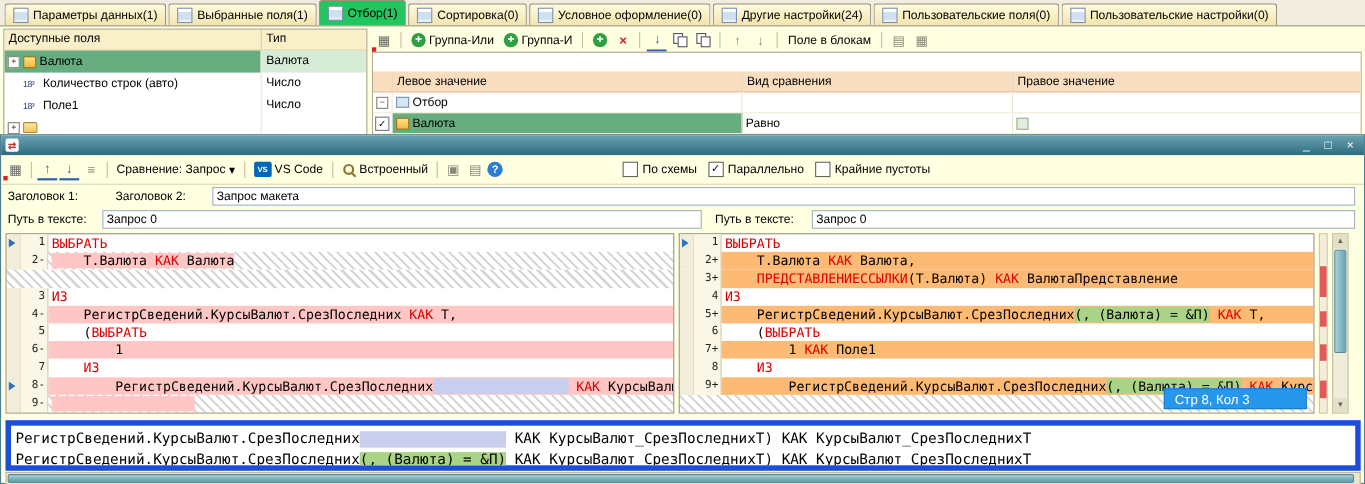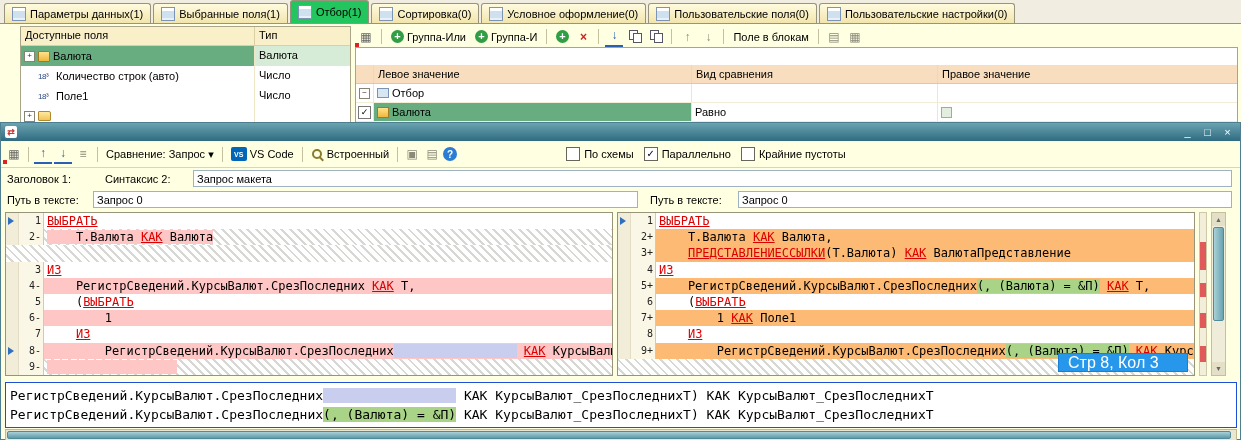--- a/index.html
+++ b/index.html
@@ -4,21 +4,21 @@
 <style>
   html,body{margin:0;padding:0;}
   .screen{position:relative;width:1241px;height:440px;background:#f1eee1;font-family:"Liberation Sans",sans-serif;font-size:11px;color:#000;overflow:hidden;}
   
   .tabbar{display:flex;align-items:flex-end;height:23px;padding-left:4px;gap:2px;}
   .tab{display:flex;align-items:center;gap:4px;height:20px;padding:0 7px;background:linear-gradient(#fffbde,#f2e5ad);border:1px solid #98937b;border-bottom:none;border-radius:3px 3px 0 0;white-space:nowrap;box-sizing:border-box;}
   .tab.active{height:23px;background:#22c55e;position:relative;z-index:2;}
   .tab-ico{width:12px;height:12px;border:1px solid #7d94b5;background:linear-gradient(#ffffff 0 3px,#cfe0ef 3px 100%);flex:none;box-shadow:inset 0 -2px 0 #e8f0f8;}
   
   .workarea{position:absolute;left:0;top:23px;width:1241px;height:99px;background:#ffffe1;border-top:1px solid #98937b;display:flex;overflow:hidden;}
-  .leftpanel{width:329px;margin:2px 0 0 20px;border:1px solid #aaa489;background:#fff;flex:none;overflow:hidden;}
+  .leftpanel{width:329px;margin:2px 0 0 3px;border:1px solid #aaa489;background:#fff;flex:none;overflow:hidden;}
   .lp-h{display:flex;height:18px;background:#f9f0ca;border-bottom:1px solid #d9d0a6;}
   .lp-h div{padding:2px 4px;box-sizing:border-box;}
   .lp-h .c1{width:233px;}
   .lp-h .c2{flex:1;border-left:1px solid #d9d0a6;}
   .trow{display:flex;height:20px;align-items:stretch;}
   .trow .c1{width:233px;display:flex;align-items:center;gap:3px;padding-left:3px;box-sizing:border-box;}
   .trow .c2{flex:1;border-left:1px solid #eee6c6;padding:3px 4px;box-sizing:border-box;}
   .trow.sel .c1{background:#68ad80;}
   .trow.sel .c2{background:#d7ecd7;}
   .xp{width:9px;height:9px;flex:none;border:1px solid #848474;background:#fff;font-size:8px;line-height:7px;text-align:center;color:#333;}
@@ -89,33 +89,33 @@
   .drow{display:flex;height:16.2px;}
   .dmark{width:12px;flex:none;background:#f2edd9;border-right:1px solid #e4ddc5;display:flex;align-items:center;justify-content:center;}
   .dnum{width:25px;flex:none;background:#fbf7e7;border-right:1px solid #d2cbb0;font:10px/16px "DejaVu Sans Mono",monospace;text-align:right;padding-right:2px;color:#222;box-sizing:border-box;}
   .dcode{flex:1;font:12px/16px "DejaVu Sans Mono",monospace;white-space:pre;overflow:hidden;padding-left:3px;}
   .r-del .dcode{background:#ffc6c6;}
   .r-add .dcode{background:#fdba74;}
   .hatchbg{background:repeating-linear-gradient(45deg,#ffffff,#ffffff 4px,#d7d7d4 4px,#d7d7d4 6px);}
   .r-hatch .dmark,.r-hatch .dnum{background:transparent;border-right-color:transparent;}
   .r-tail .dcode{background:repeating-linear-gradient(45deg,#ffffff,#ffffff 4px,#d7d7d4 4px,#d7d7d4 6px);}
   .lp{background:#ffc6c6;}
-  .sk{color:#dd0000;text-decoration:underline;}
+  .sk{color:#dd0000;}
   .sg{background:#c9cdee;}
   .sf{background:#a9d487;}
   .tri{width:0;height:0;border:4px solid transparent;border-left:6px solid #2e6fbe;margin-left:1px;}
   .map{width:8px;flex:none;background:#f2eeda;border:1px solid #cfc8a8;position:relative;box-sizing:border-box;}
   .map b{position:absolute;left:0;right:0;background:#e05a5a;}
   .vscroll{width:15px;flex:none;background:#efecd9;border:1px solid #c6bf9f;position:relative;box-sizing:border-box;}
   .varr{position:absolute;left:0;right:0;height:13px;display:flex;align-items:center;justify-content:center;font-size:7px;color:#666;background:#e4e0c8;}
   .varr.down{bottom:0;}
   .vthumb{position:absolute;left:1px;right:1px;top:14px;height:92px;background:linear-gradient(90deg,#a9d0d8,#6aa4b0);border:1px solid #4f8b99;border-radius:2px;}
-  .tooltip{position:absolute;left:1053px;top:141px;width:130px;height:19px;background:#2697ea;border:1px solid #187fd2;color:#fff;font-size:16px;line-height:18px;padding-left:9px;box-sizing:border-box;z-index:6;}
-  
-  .bottompanel{flex:none;height:46px;margin:6px 3px 0 4px;background:#fff;border:1px solid #1d4ed8;padding:3px 4px;box-sizing:border-box;overflow:hidden;}
+  .tooltip{position:absolute;left:1053px;top:141px;width:130px;height:19px;background:#2697ea;border:1px solid #187fd2;color:#fff;font-size:12px;line-height:18px;padding-left:9px;box-sizing:border-box;z-index:6;}
+  
+  .bottompanel{flex:none;height:46px;margin:6px 3px 0 4px;background:#fff;border:5px solid #1d4ed8;padding:3px 4px;box-sizing:border-box;overflow:hidden;}
   .bline{font:13px/19px "DejaVu Sans Mono",monospace;white-space:pre;}
   .hscroll{flex:none;height:12px;margin:1px 3px 0 4px;background:#eae6d2;border:1px solid #c0b998;position:relative;box-sizing:border-box;}
   .hthumb{position:absolute;left:1px;top:1px;bottom:1px;width:99.5%;background:linear-gradient(#a9d0d8,#5d9aa8);border:1px solid #4f8b99;border-radius:2px;box-sizing:border-box;}
 </style>
 </head>
 <body>
 
 <div class="screen">
 
   <div class="tabbar">
@@ -131,20 +131,24 @@
         <span class="tab-ico"></span>
         <span>Отбор(1)</span>
       </div>
       <div class="tab">
         <span class="tab-ico"></span>
         <span>Сортировка(0)</span>
       </div>
       <div class="tab">
         <span class="tab-ico"></span>
         <span>Условное оформление(0)</span>
+      </div>
+      <div class="tab">
+        <span class="tab-ico"></span>
+        <span>Другие настройки(24)</span>
       </div>
       <div class="tab">
         <span class="tab-ico"></span>
         <span>Пользовательские поля(0)</span>
       </div>
       <div class="tab">
         <span class="tab-ico"></span>
         <span>Пользовательские настройки(0)</span>
       </div>
     </div>
@@ -311,21 +315,21 @@
           </div>
           <div class="cb">
             <span class="cbbox"></span>
             <span>Крайние пустоты</span>
           </div>
         </span>
     </div>
 
     <div class="formrow">
       <span class="flabel">Заголовок 1:</span>
-      <span class="flabel2">Синтаксис 2:</span>
+      <span class="flabel2">Заголовок 2:</span>
       <input class="finput in-flex" readonly="" value="Запрос макета" style="">
     </div>
     <div class="formrow">
       <span class="flabel">Путь в тексте:</span>
       <input class="finput in-wide" readonly="" value="Запрос 0" style="">
       <span class="flabel2">Путь в тексте:</span>
       <input class="finput in-flex" readonly="" value="Запрос 0" style="">
     </div>
 
     <div class="diffwrap">

